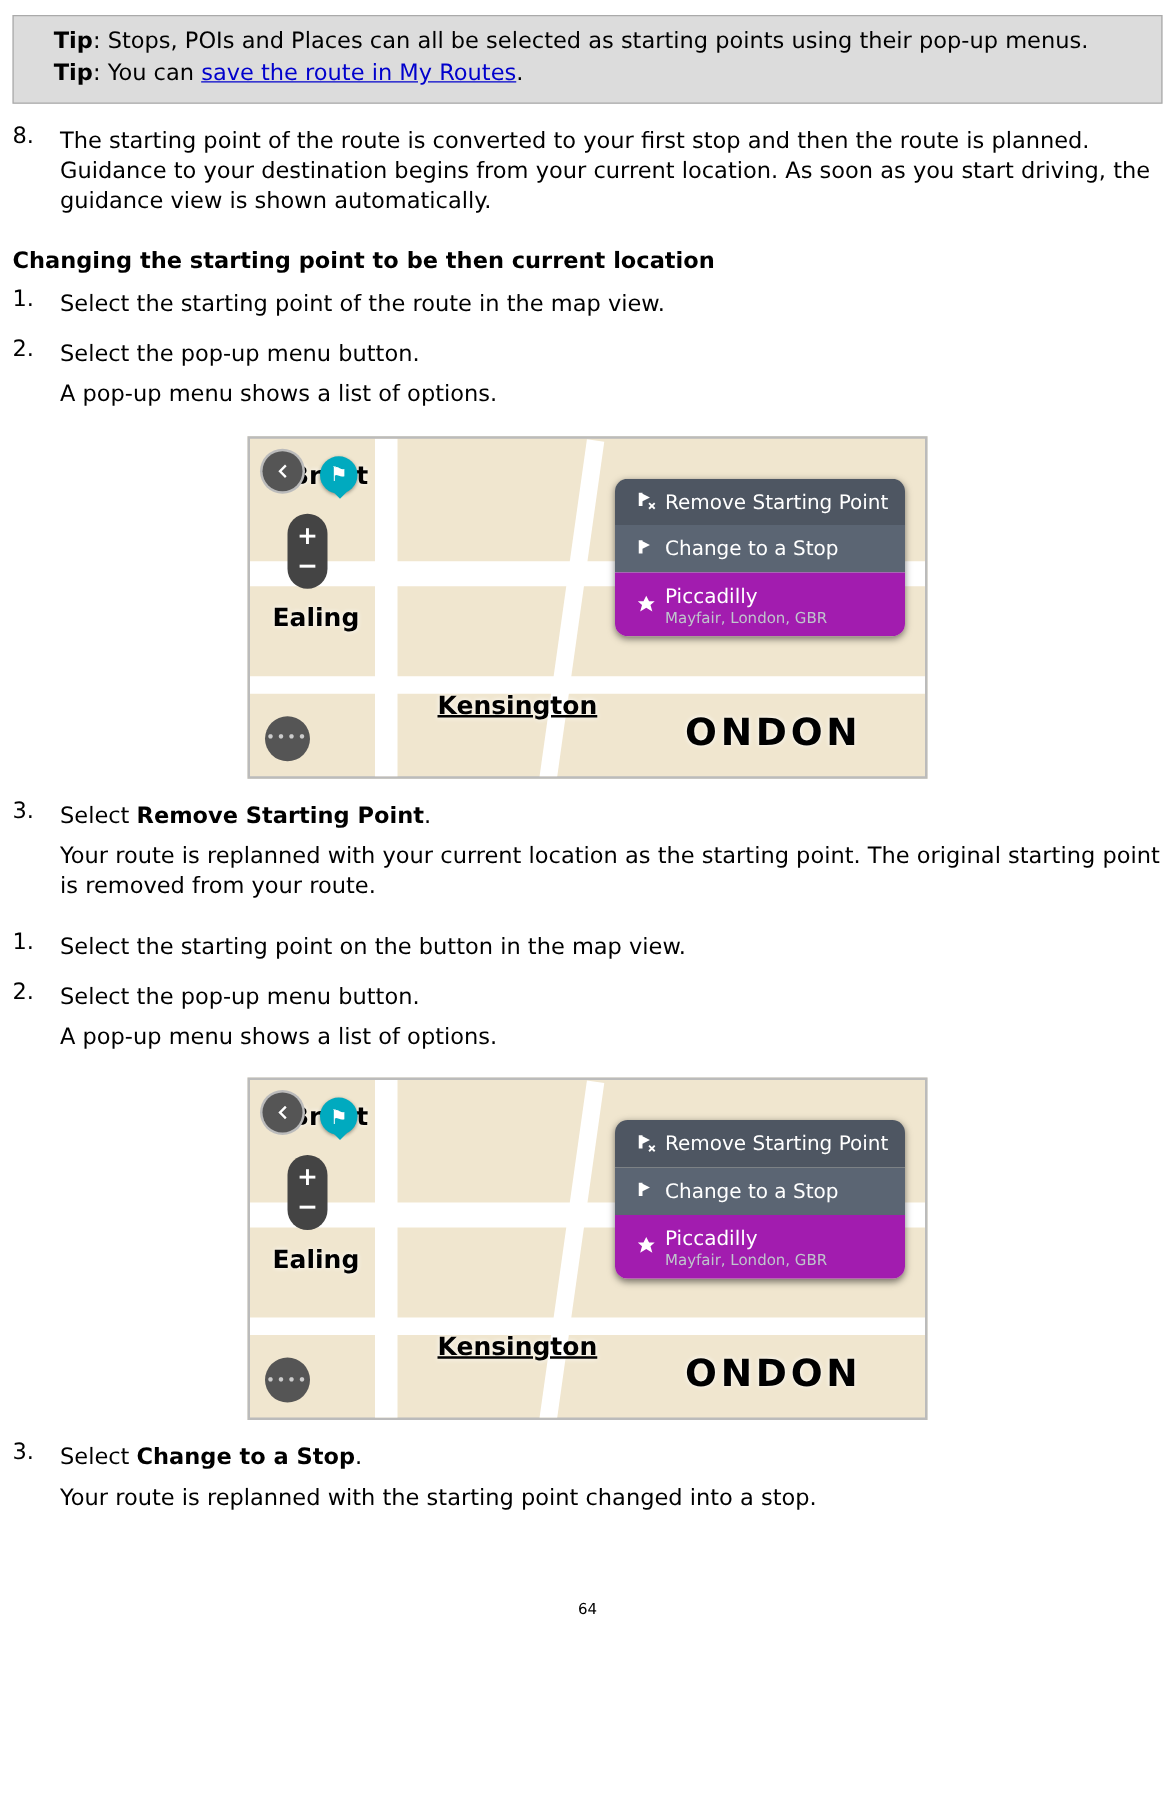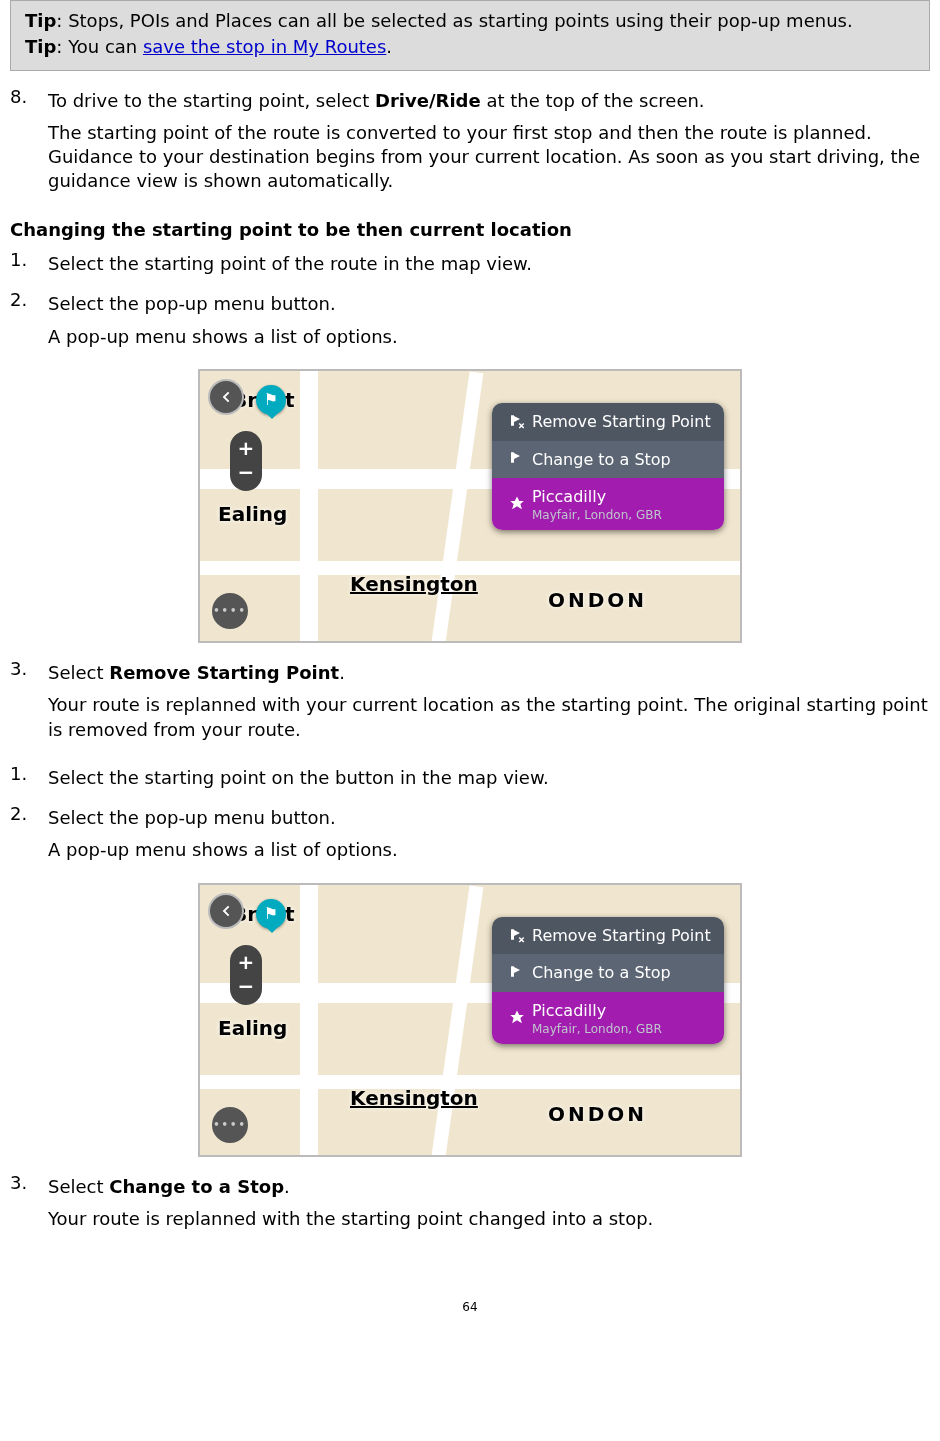--- a/index.html
+++ b/index.html
@@ -7,22 +7,22 @@
     width:940px;
     font-family:"Trebuchet MS","Lucida Sans","DejaVu Sans",sans-serif;
     font-size:18px;
     color:#000;
     line-height:1.35;
   }
   .page{padding:0 10px 40px 10px;}
   .tipbox{
     background:#dcdcdc;
     border:1px solid #aaa;
-    padding:6px 14px 8px 14px;
-    margin:0 0 14px 0;
+    padding:6px 14px 8px 32px;
+    margin:12px 0 14px 0;
   }
   .tip-line{margin:2px 0;}
   .tip-label{font-weight:bold;}
   a.inline{color:#0000cc;text-decoration:underline;}
   ol.num{list-style:none;padding:0;margin:0 0 12px 0;}
   ol.num>li{display:flex;align-items:flex-start;margin:4px 0 2px 0;}
   .marker{width:34px;flex:0 0 34px;text-align:left;padding-right:4px;}
   .body{flex:1;}
   .body p{margin:4px 0 8px 0;}
   .heading{font-weight:bold;margin:16px 0 6px 0;}
@@ -38,21 +38,21 @@
   .roads{position:absolute;inset:0;}
   .road{position:absolute;background:#fff;}
   .r1{left:0;top:98px;width:560px;height:20px;}
   .r2{left:100px;top:0;width:18px;height:280px;}
   .r3{left:250px;top:0;width:14px;height:280px;transform:rotate(8deg);}
   .r4{left:0;top:190px;width:560px;height:14px;}
   .town{position:absolute;color:#000;text-shadow:0 0 4px #fff;font-weight:bold;font-size:20px;white-space:pre;}
   .t-brent{left:32px;top:16px;}
   .t-ealing{left:18px;top:130px;}
   .t-kens{left:150px;top:200px;text-decoration:underline;}
-  .t-lond{left:348px;top:216px;font-size:20px;letter-spacing:3px;}
+  .t-lond{left:348px;top:216px;font-size:30px;letter-spacing:3px;}
   .start-flag{
     position:absolute;left:56px;top:14px;width:30px;height:30px;
     background:#00aabf;border-radius:50%;
     display:flex;align-items:center;justify-content:center;
     color:#fff;font-size:16px;
     box-shadow:0 1px 3px rgba(0,0,0,.4);
   }
   .start-flag::after{content:"";position:absolute;left:10px;bottom:-10px;
     border:6px solid transparent;border-top-color:#00aabf;}
   .back-btn{
@@ -88,31 +88,28 @@
 </head>
 <body>
 
 <div class="page">
 
   <div class="tipbox">
     <div class="tip-line">
       <span class="tip-label">Tip</span><span>: Stops, POIs and Places can all be selected as starting points using their pop-up menus.</span>
     </div>
     <div class="tip-line">
-      <span class="tip-label">Tip</span><span>: You can </span><a href="#" class="inline">save the stop in My Routes</a><span>.</span>
+      <span class="tip-label">Tip</span><span>: You can </span><a href="#" class="inline">save the route in My Routes</a><span>.</span>
     </div>
   </div>
 
   <ol class="num">
     <li>
       <div class="marker">8.</div>
       <div class="body">
-        <p>
-          <span>To drive to the starting point, select </span><span class="bold">Drive/Ride</span><span> at the top of the screen.</span>
-        </p>
         <p>The starting point of the route is converted to your first stop and then the route is planned. Guidance to your destination begins from your current location. As soon as you start driving, the guidance view is shown automatically.</p>
       </div>
     </li>
   </ol>
 
   <div class="heading">Changing the starting point to be then current location</div>
   <ol class="num">
     <li>
       <div class="marker">1.</div>
       <div class="body">

